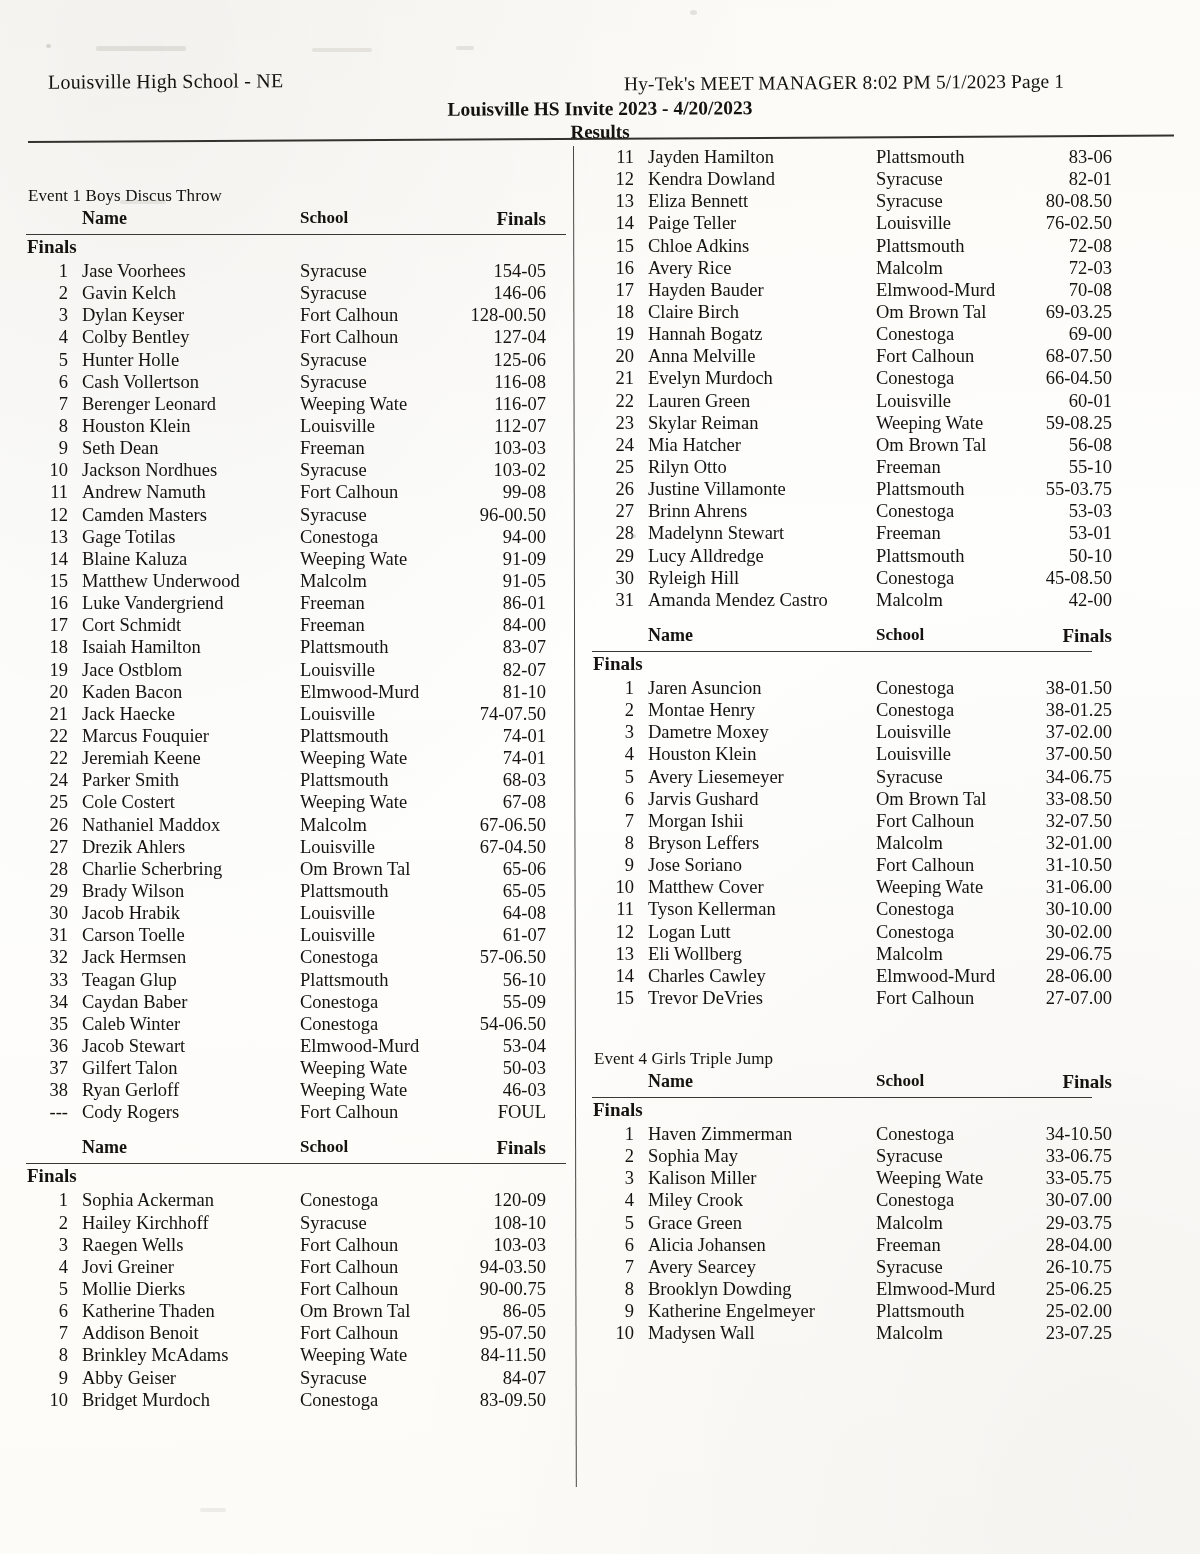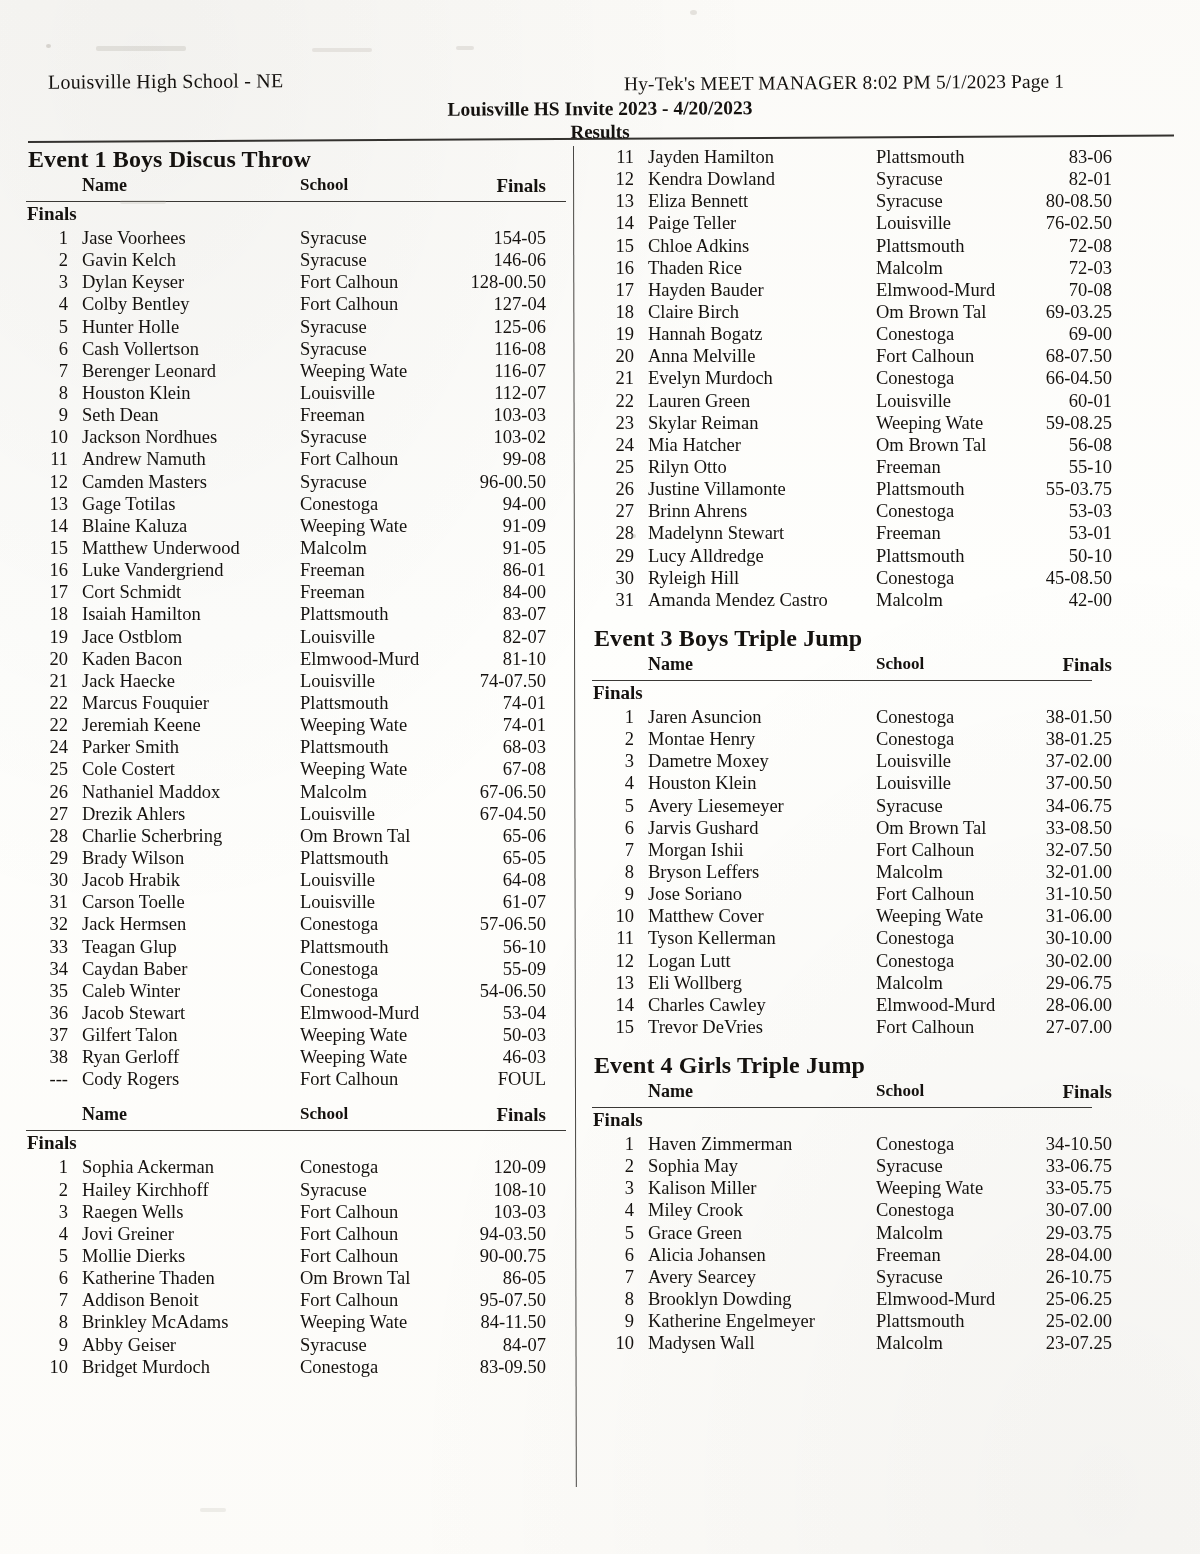--- a/index.html
+++ b/index.html
@@ -64,25 +64,26 @@
   .col {
     position: absolute;
     top: 146px;
   }
   .col-left  { left: 26px;  width: 540px; }
   .col-right { left: 592px; width: 500px; }
 
   .event { margin-bottom: 4px; }
 
   .event-title {
-    font-size: 24px; font-weight: bold;
+    font-size: 17px; font-weight: normal;
     letter-spacing: .1px;
     padding-left: 2px;
     margin-bottom: 2px;
     white-space: nowrap;
+    margin-top: 40px;
   }
 
   
   .thead {
     position: relative;
     height: 26px;
   }
   .thead .c-name   { position: absolute; left: 56px;  font-size: 18px; font-weight: bold; }
   .thead .c-school { position: absolute; left: 274px; font-size: 17px; font-weight: bold; }
   .thead .c-finals { position: absolute; left: 420px; width: 100px; text-align: right;
@@ -488,21 +489,21 @@
             <span class="finals">76-02.50</span>
           </div>
           <div class="row">
             <span class="place">15</span>
             <span class="name">Chloe Adkins</span>
             <span class="school">Plattsmouth</span>
             <span class="finals">72-08</span>
           </div>
           <div class="row">
             <span class="place">16</span>
-            <span class="name">Thaden Rice</span>
+            <span class="name">Avery Rice</span>
             <span class="school">Malcolm</span>
             <span class="finals">72-03</span>
           </div>
           <div class="row">
             <span class="place">17</span>
             <span class="name">Hayden Bauder</span>
             <span class="school">Elmwood-Murd</span>
             <span class="finals">70-08</span>
           </div>
           <div class="row">
@@ -585,21 +586,20 @@
           </div>
           <div class="row">
             <span class="place">31</span>
             <span class="name">Amanda Mendez Castro</span>
             <span class="school">Malcolm</span>
             <span class="finals">42-00</span>
           </div>
         </div>
       </div>
       <div class="event gap-before-event">
-        <div class="event-title">Event 3  Boys Triple Jump</div>
         <div class="thead">
           <span class="c-name">Name</span>
           <span class="c-school">School</span>
           <span class="c-finals">Finals</span>
         </div>
         <div class="rule-head"></div>
         <div class="finals-label">Finals</div>
         <div class="rows">
           <div class="row">
             <span class="place">1</span>

